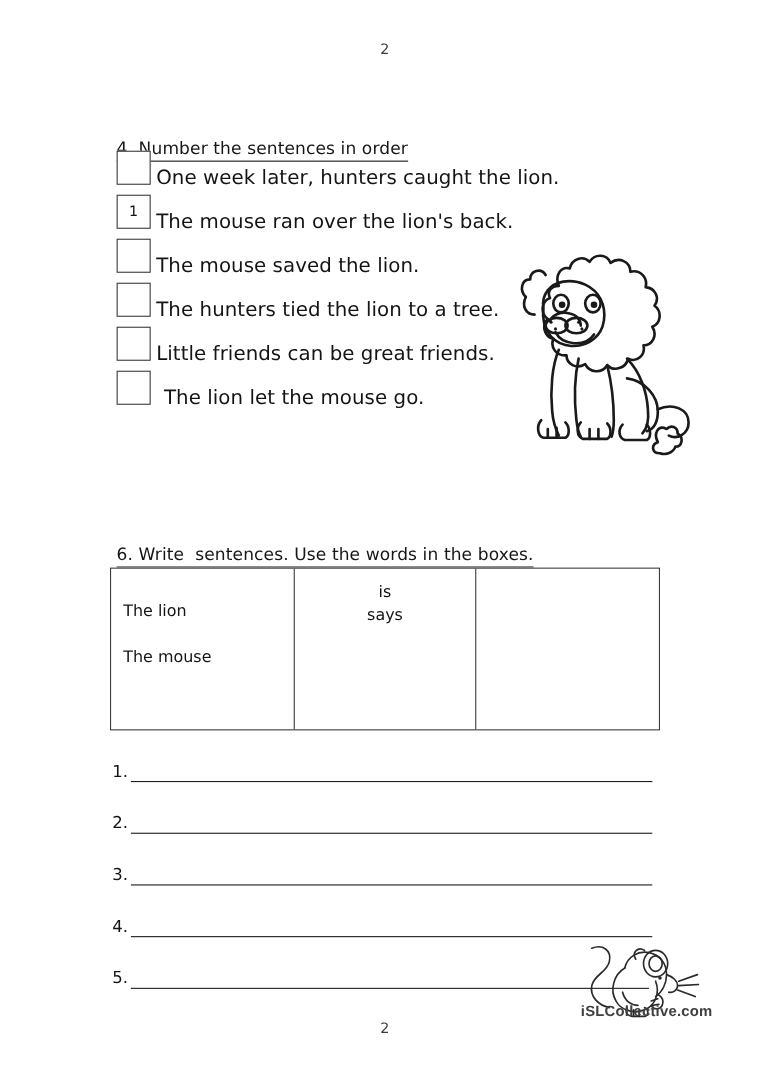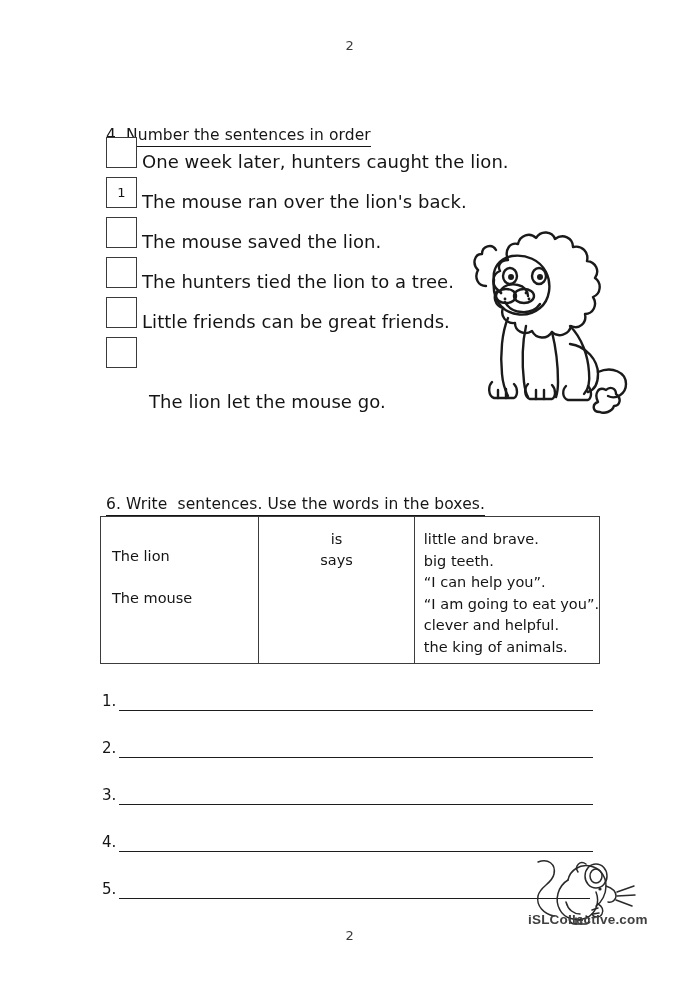--- a/index.html
+++ b/index.html
@@ -76,21 +76,21 @@
   }
   .order-text {
     position: absolute;
     left: 36px;
     top: 14px;
     font-size: 18px;
     color: #141414;
     white-space: nowrap;
     letter-spacing: 0.05px;
   }
-  .order-row.indented .order-text { left: 43px; margin-top: 40px; }
+  .order-row.indented .order-text { left: 43px; }
 
   
   .lion-art {
     position: absolute;
     left: 448px;
     top: 214px;
     width: 192px;
     height: 200px;
   }
   .lion-art svg { display: block; width: 100%; height: 100%; }
@@ -279,28 +279,20 @@
 
   <div class="word-table">
     <div class="wt-col c1" id="wt-col-1">
         <div class="wt-line first">The lion</div>
         <div class="wt-line gap">The mouse</div>
       </div>
     <div class="wt-col c2" id="wt-col-2">
         <div class="wt-line">is</div>
         <div class="wt-line">says</div>
       </div>
-    <div class="wt-col c3" id="wt-col-3">
-        <div class="wt-line first">little and brave.</div>
-        <div class="wt-line">big teeth.</div>
-        <div class="wt-line">“I can help you”.</div>
-        <div class="wt-line">“I am going to eat you”.</div>
-        <div class="wt-line">clever and helpful.</div>
-        <div class="wt-line">the king of animals.</div>
-      </div>
   </div>
 
   <div class="answer-lines" id="answer-lines">
       <div class="answer-row">
         <div class="answer-num">1.</div>
         <div class="answer-rule" style="width: 474px;"></div>
       </div>
       <div class="answer-row">
         <div class="answer-num">2.</div>
         <div class="answer-rule" style="width: 474px;"></div>

